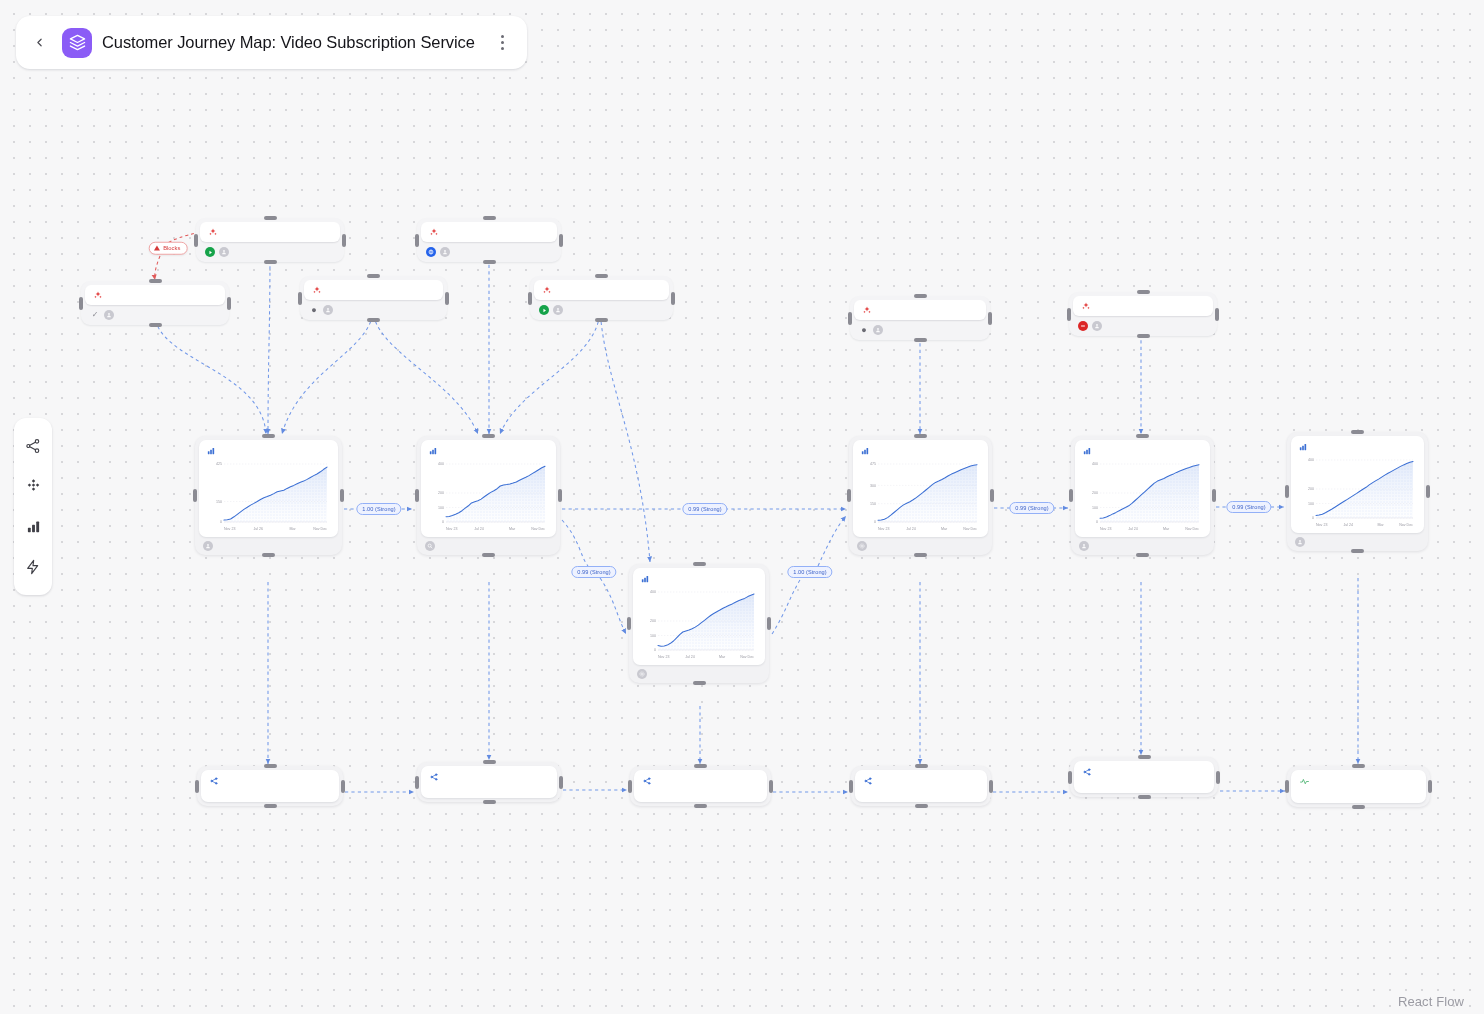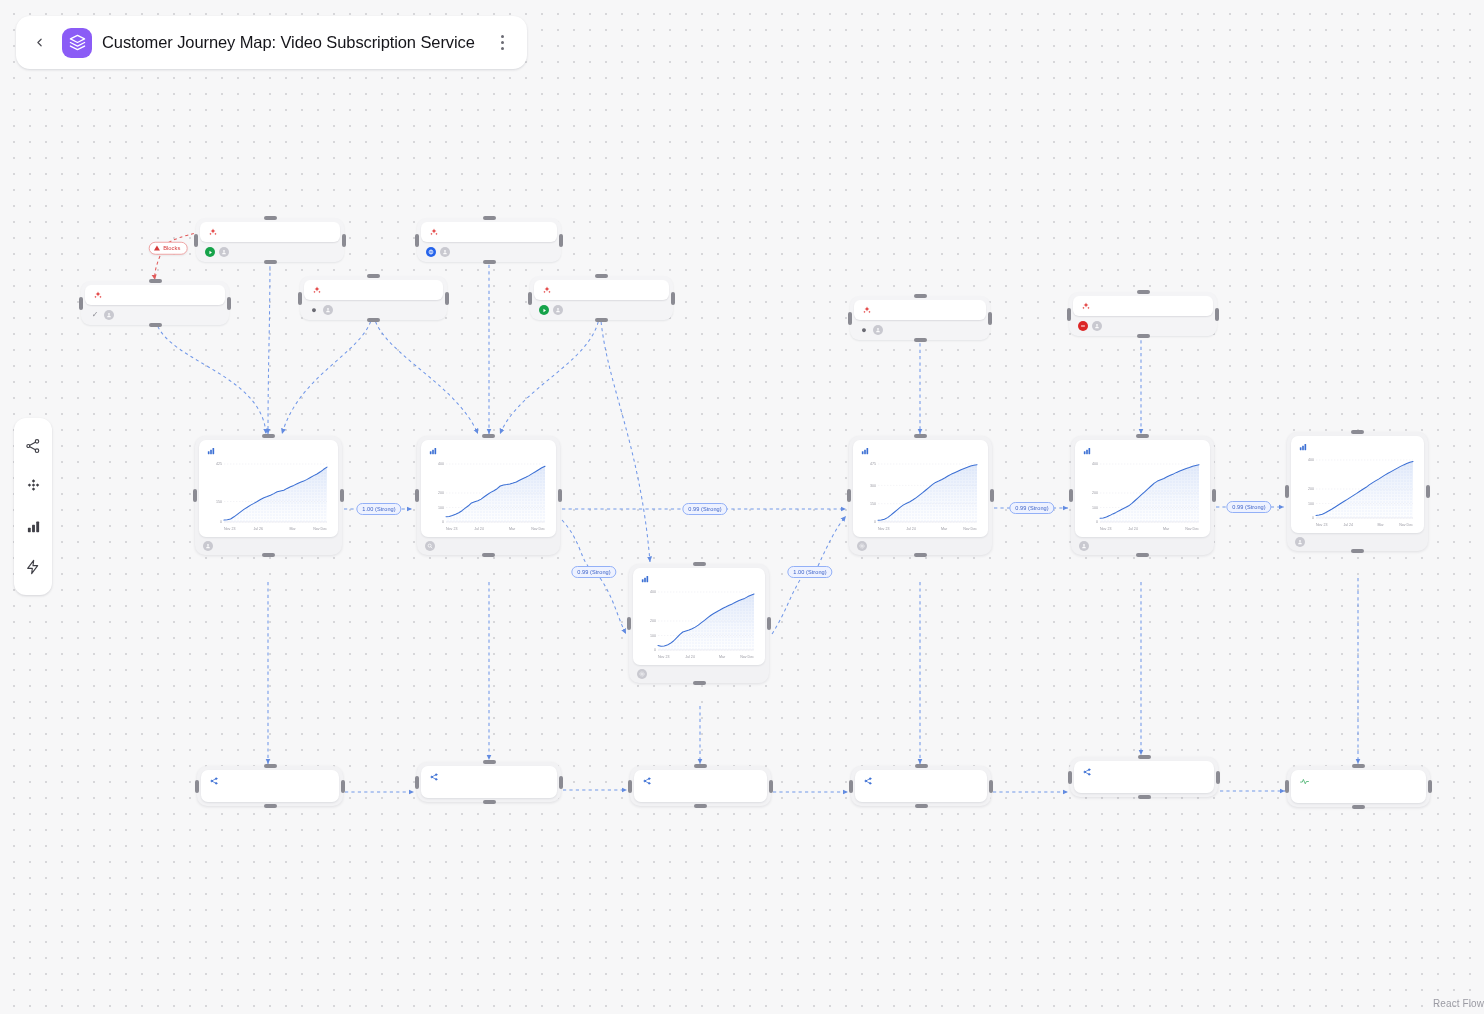--- a/index.html
+++ b/index.html
@@ -143,22 +143,22 @@
     font-weight: 400; letter-spacing: .05px;
   }
   .blocks-label {
     position: absolute; transform: translate(-50%,-50%);
     background: #fff; border: 1px solid #f0a6a6; color: #d63a3a;
     border-radius: 9px; font-size: 5.8px; padding: 2px 6px 2px 4px;
     display: flex; align-items: center; gap: 3px; white-space: nowrap;
     box-shadow: 0 1px 2px rgba(16,24,40,.07);
   }
   .watermark {
-    position: absolute; right: 0; bottom: 5px;
-    font-size: 10px; color: #9b9ba3; letter-spacing: .1px;
+    position: absolute; right: 20px; bottom: 5px;
+    font-size: 13px; color: #9b9ba3; letter-spacing: .1px;
   }
 </style>
 </head>
 <body>
 
 <div id="canvas">
 
   <svg id="edge-layer">
     <defs>
       <marker id="ah" markerWidth="7" markerHeight="7" refX="5.2" refY="3" orient="auto">

